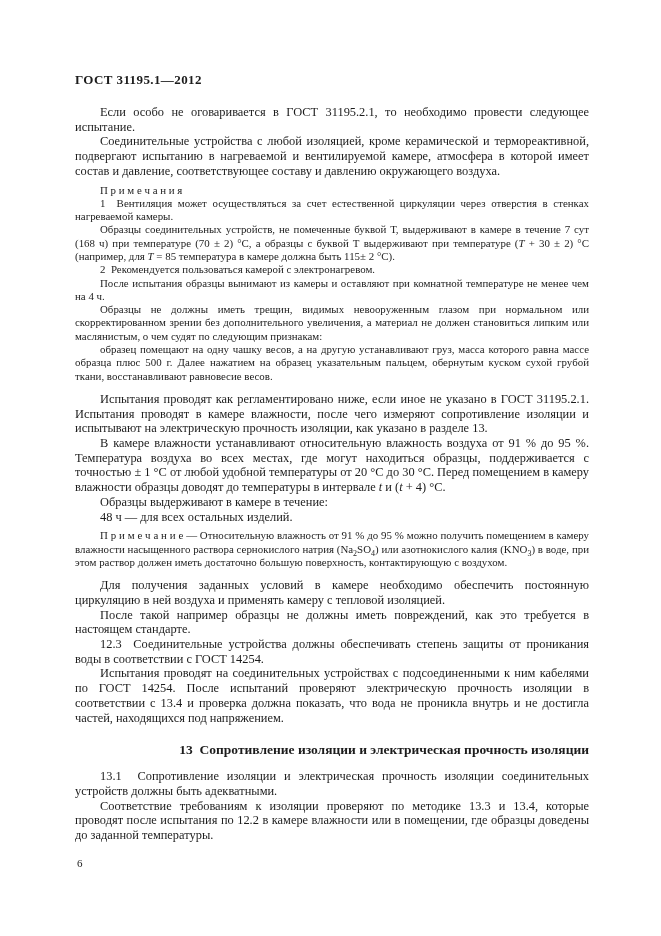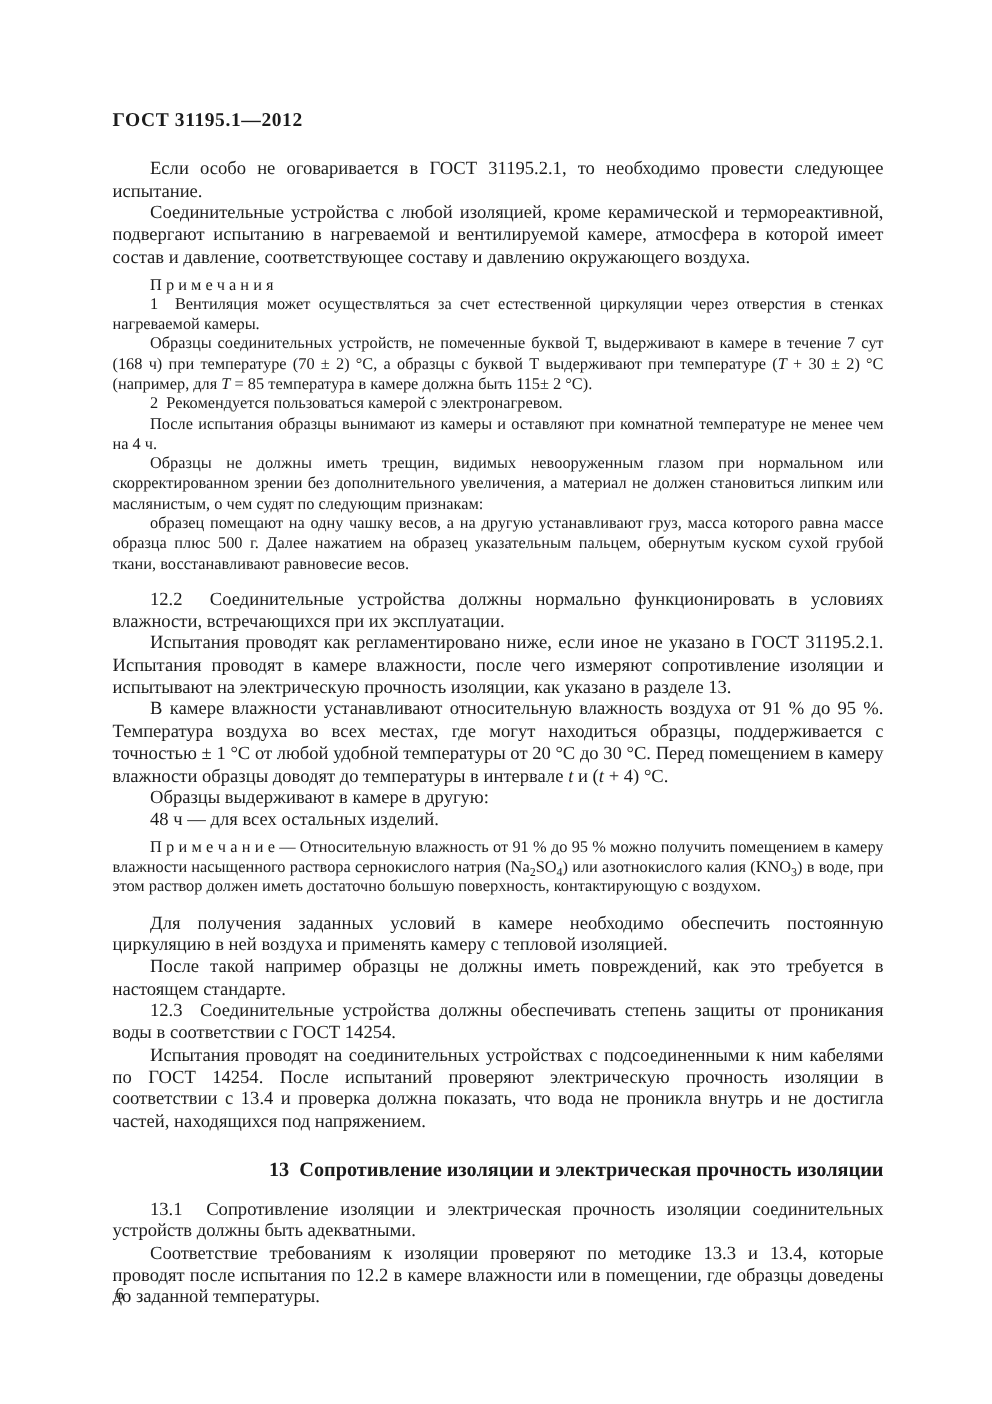--- a/index.html
+++ b/index.html
@@ -71,24 +71,23 @@
     <div>
         <p class="body"><span>Если особо не оговаривается в ГОСТ 31195.2.1, то необходимо провести следующее испытание.</span></p>
         <p class="body"><span>Соединительные устройства с любой изоляцией, кроме керамической и термореактивной, подвергают испытанию в нагреваемой и вентилируемой камере, атмосфера в которой имеет состав и давление, соответствующее составу и давлению окружающего воздуха.</span></p>
         <p class="note"><span>П р и м е ч а н и я</span></p>
         <p class="note"><span>1&nbsp; Вентиляция может осуществляться за счет естественной циркуляции через отверстия в стенках нагреваемой камеры.</span></p>
         <p class="note"><span>Образцы соединительных устройств, не помеченные буквой Т, выдерживают в камере в течение 7 сут (168 ч) при температуре (70 ± 2) °С, а образцы с буквой Т выдерживают при температуре (</span><i>T</i><span> + 30 ± 2) °С (например, для </span><i>T</i><span> = 85 температура в камере должна быть 115± 2 °С).</span></p>
         <p class="note"><span>2&nbsp; Рекомендуется пользоваться камерой с электронагревом.</span></p>
         <p class="note"><span>После испытания образцы вынимают из камеры и оставляют при комнатной температуре не менее чем на 4 ч.</span></p>
         <p class="note"><span>Образцы не должны иметь трещин, видимых невооруженным глазом при нормальном или скорректированном зрении без дополнительного увеличения, а материал не должен становиться липким или маслянистым, о чем судят по следующим признакам:</span></p>
         <p class="note"><span>образец помещают на одну чашку весов, а на другую устанавливают груз, масса которого равна массе образца плюс 500 г. Далее нажатием на образец указательным пальцем, обернутым куском сухой грубой ткани, восстанавливают равновесие весов.</span></p>
-        <p class="body"><span>12.2&nbsp; Соединительные устройства должны нормально функционировать в условиях влажности, встречающихся при их эксплуатации.</span></p>
         <p class="body"><span>Испытания проводят как регламентировано ниже, если иное не указано в ГОСТ 31195.2.1. Испытания проводят в камере влажности, после чего измеряют сопротивление изоляции и испытывают на электрическую прочность изоляции, как указано в разделе 13.</span></p>
         <p class="body"><span>В камере влажности устанавливают относительную влажность воздуха от 91 % до 95 %. Температура воздуха во всех местах, где могут находиться образцы, поддерживается с точностью ± 1 °С от любой удобной температуры от 20 °С до 30 °С. Перед помещением в камеру влажности образцы доводят до температуры в интервале </span><i>t</i><span> и (</span><i>t</i><span> + 4) °С.</span></p>
-        <p class="body"><span>Образцы выдерживают в камере в другую:</span></p>
+        <p class="body"><span>Образцы выдерживают в камере в течение:</span></p>
         <p class="body"><span>48 ч — для всех остальных изделий.</span></p>
         <p class="note"><span>П р и м е ч а н и е — Относительную влажность от 91 % до 95 % можно получить помещением в камеру влажности насыщенного раствора сернокислого натрия (Na</span><sub>2</sub><span>SO</span><sub>4</sub><span>) или азотнокислого калия (KNO</span><sub>3</sub><span>) в воде, при этом раствор должен иметь достаточно большую поверхность, контактирующую с воздухом.</span></p>
         <p class="body"><span>Для получения заданных условий в камере необходимо обеспечить постоянную циркуляцию в ней воздуха и применять камеру с тепловой изоляцией.</span></p>
         <p class="body"><span>После такой например образцы не должны иметь повреждений, как это требуется в настоящем стандарте.</span></p>
         <p class="body"><span>12.3&nbsp; Соединительные устройства должны обеспечивать степень защиты от проникания воды в соответствии с ГОСТ 14254.</span></p>
         <p class="body"><span>Испытания проводят на соединительных устройствах с подсоединенными к ним кабелями по ГОСТ 14254. После испытаний проверяют электрическую прочность изоляции в соответствии с 13.4 и проверка должна показать, что вода не проникла внутрь и не достигла частей, находящихся под напряжением.</span></p>
         <h2 class="heading"><span>13&nbsp; Сопротивление изоляции и электрическая прочность изоляции</span></h2>
         <p class="body"><span>13.1&nbsp; Сопротивление изоляции и электрическая прочность изоляции соединительных устройств должны быть адекватными.</span></p>
         <p class="body"><span>Соответствие требованиям к изоляции проверяют по методике 13.3 и 13.4, которые проводят после испытания по 12.2 в камере влажности или в помещении, где образцы доведены до заданной температуры.</span></p>
       </div>

